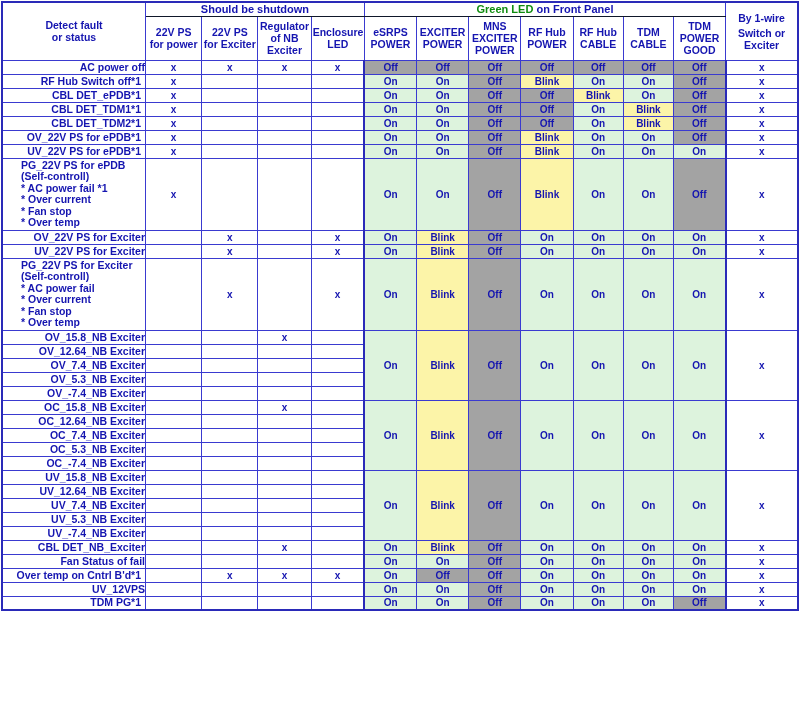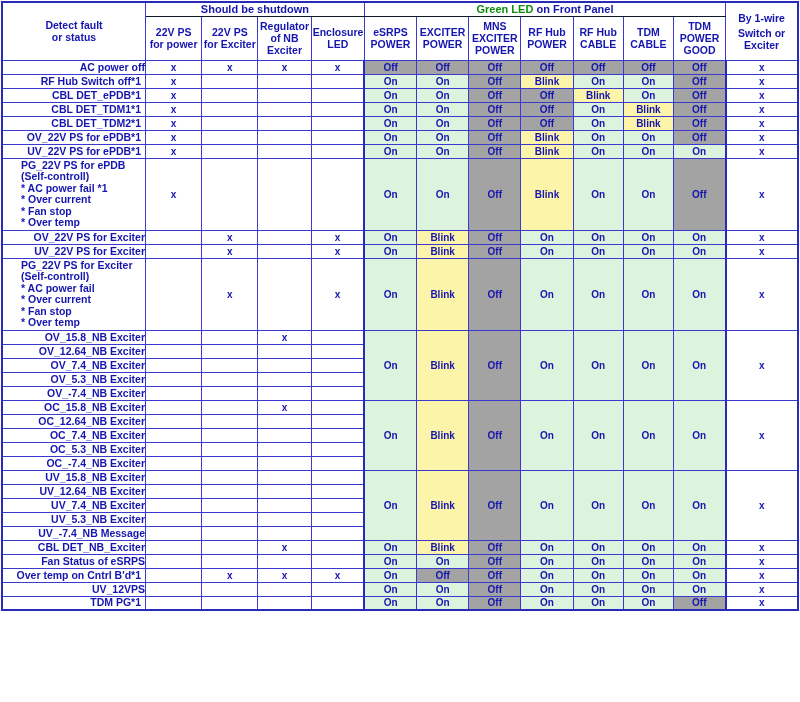--- a/index.html
+++ b/index.html
@@ -416,21 +416,21 @@
           <td class="bg-white"></td>
         </tr>
         <tr style="height: 14px;">
           <td class="lbl">UV_5.3_NB Exciter</td>
           <td class="bg-white"></td>
           <td class="bg-white"></td>
           <td class="bg-white"></td>
           <td class="bg-white"></td>
         </tr>
         <tr style="height: 14px;">
-          <td class="lbl">UV_-7.4_NB Message</td>
+          <td class="lbl">UV_-7.4_NB Exciter</td>
           <td class="bg-white"></td>
           <td class="bg-white"></td>
           <td class="bg-white"></td>
           <td class="bg-white"></td>
         </tr>
         <tr style="height: 14px; padding-left: 12px;">
           <td class="lbl">CBL DET_NB_Exciter</td>
           <td class="bg-white"></td>
           <td class="bg-white"></td>
           <td class="bg-white">x</td>
@@ -438,21 +438,21 @@
           <td class="bg-green thickleft">On</td>
           <td class="bg-yellow">Blink</td>
           <td class="bg-gray">Off</td>
           <td class="bg-green">On</td>
           <td class="bg-green">On</td>
           <td class="bg-green">On</td>
           <td class="bg-green thickright">On</td>
           <td class="bg-white">x</td>
         </tr>
         <tr style="height: 14px;">
-          <td class="lbl">Fan Status of eSRPS</td>
+          <td class="lbl">Fan Status of fail</td>
           <td class="bg-white"></td>
           <td class="bg-white"></td>
           <td class="bg-white"></td>
           <td class="bg-white"></td>
           <td class="bg-green thickleft">On</td>
           <td class="bg-green">On</td>
           <td class="bg-gray">Off</td>
           <td class="bg-green">On</td>
           <td class="bg-green">On</td>
           <td class="bg-green">On</td>

